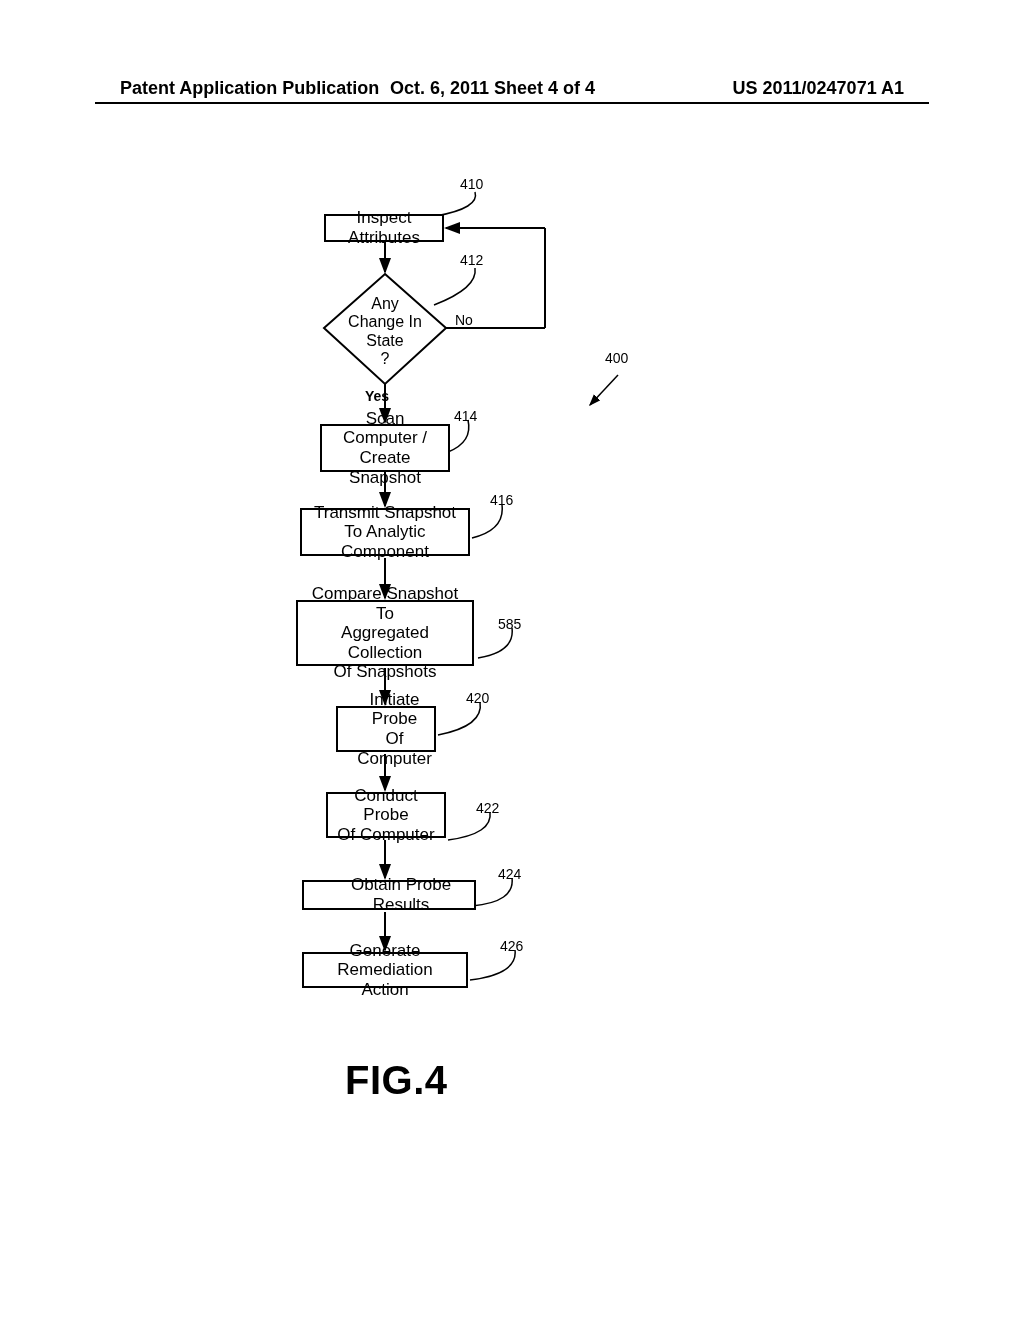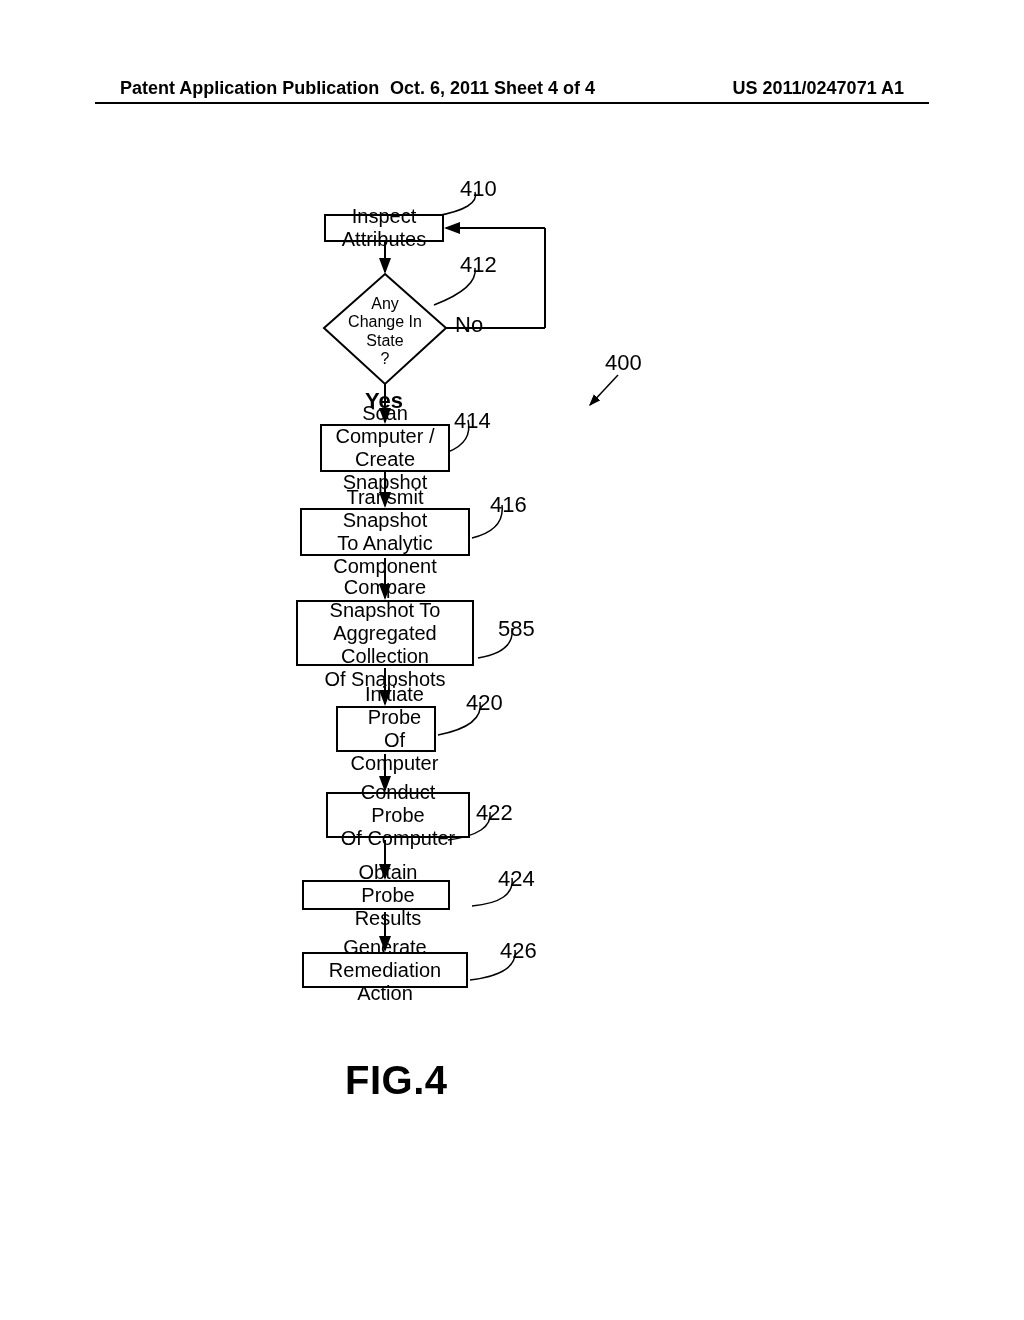--- a/index.html
+++ b/index.html
@@ -37,31 +37,31 @@
     top: 160px;
     left: 0;
     width: 1024px;
     height: 1060px;
   }
   .box {
     position: absolute;
     border: 2px solid #000;
     background: #fff;
     text-align: center;
-    font-size: 20px;
+    font-size: 17px;
     line-height: 1.15;
     display: flex;
     align-items: center;
     justify-content: center;
     padding: 4px 6px;
     box-sizing: border-box;
   }
   .label {
     position: absolute;
-    font-size: 22px;
+    font-size: 14px;
     text-align: center;
   }
   .figlabel {
     position: absolute;
     font-size: 40px;
     font-weight: bold;
     letter-spacing: 0.5px;
   }
   svg.lines {
     position: absolute;
@@ -172,27 +172,27 @@
 Of Snapshots</span>
   </div>
   <div class="label" style="left:498px; top:456px;">585</div>
 
   <div class="box" style="left:336px; top:546px; width:100px; height:46px; white-space:pre-line;padding-left:23px;">
     <span>Initiate Probe
 Of Computer</span>
   </div>
   <div class="label" style="left:466px; top:530px;">420</div>
 
-  <div class="box" style="left:326px; top:632px; width:144px; height:46px; white-space:pre-line;">
+  <div class="box" style="left:326px; top:632px; width:120px; height:46px; white-space:pre-line;">
     <span>Conduct Probe
 Of Computer</span>
   </div>
   <div class="label" style="left:476px; top:640px;">422</div>
 
-  <div class="box" style="left:302px; top:720px; width:148px; height:30px;padding-left:30px;">
+  <div class="box" style="left:302px; top:720px; width:174px; height:30px;padding-left:30px;">
     <span>Obtain Probe Results</span>
   </div>
   <div class="label" style="left:498px; top:706px;">424</div>
 
   <div class="box" style="left:302px; top:792px; width:166px; height:36px; white-space:pre-line;">
     <span>Generate Remediation
 Action</span>
   </div>
   <div class="label" style="left:500px; top:778px;">426</div>
 

